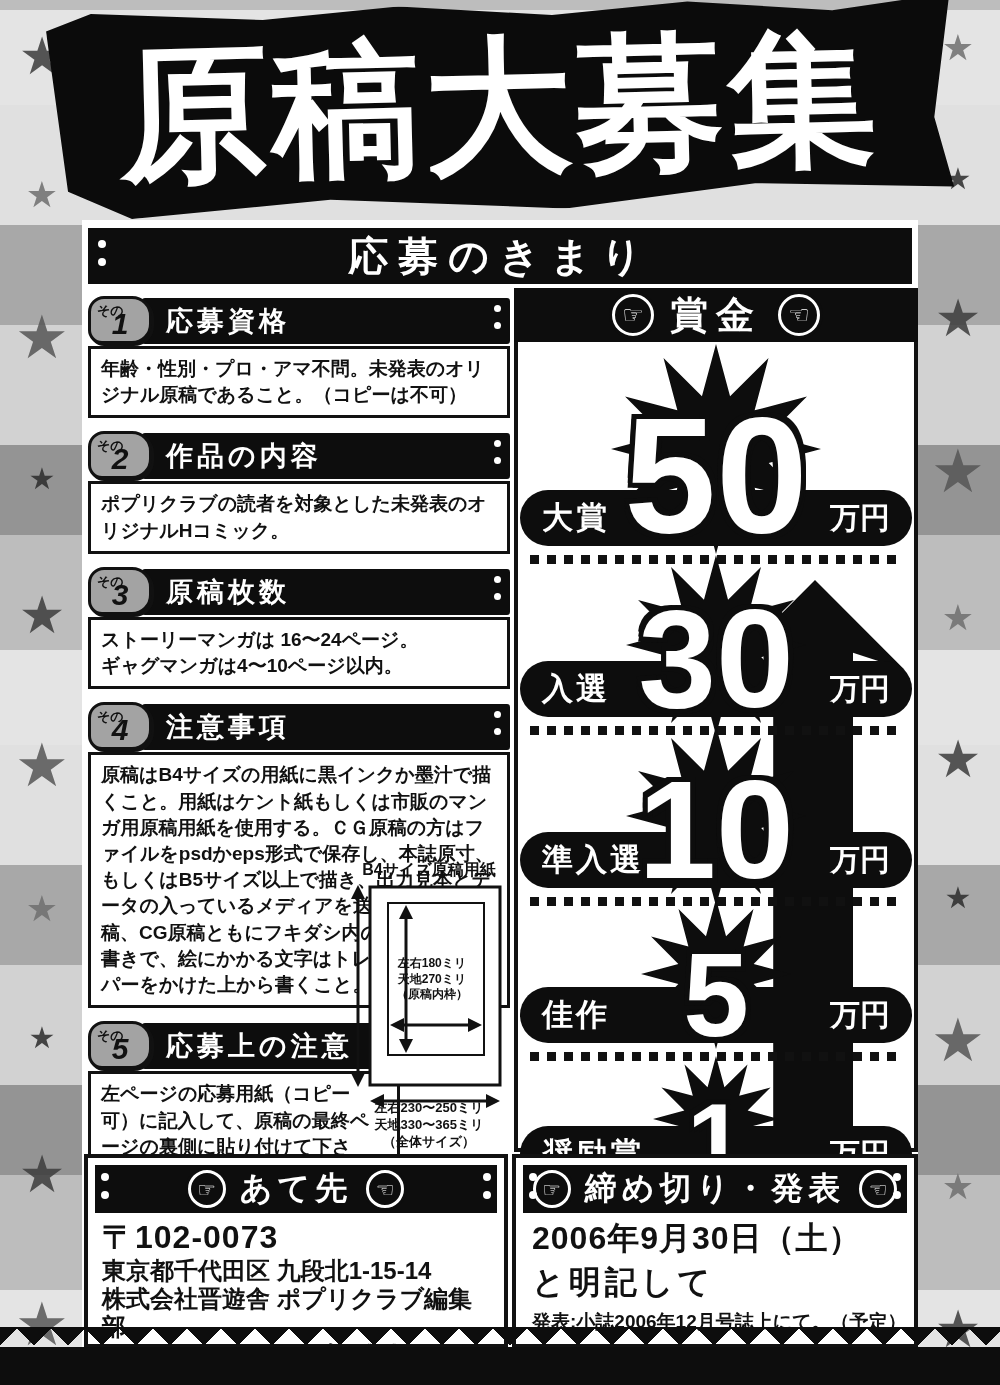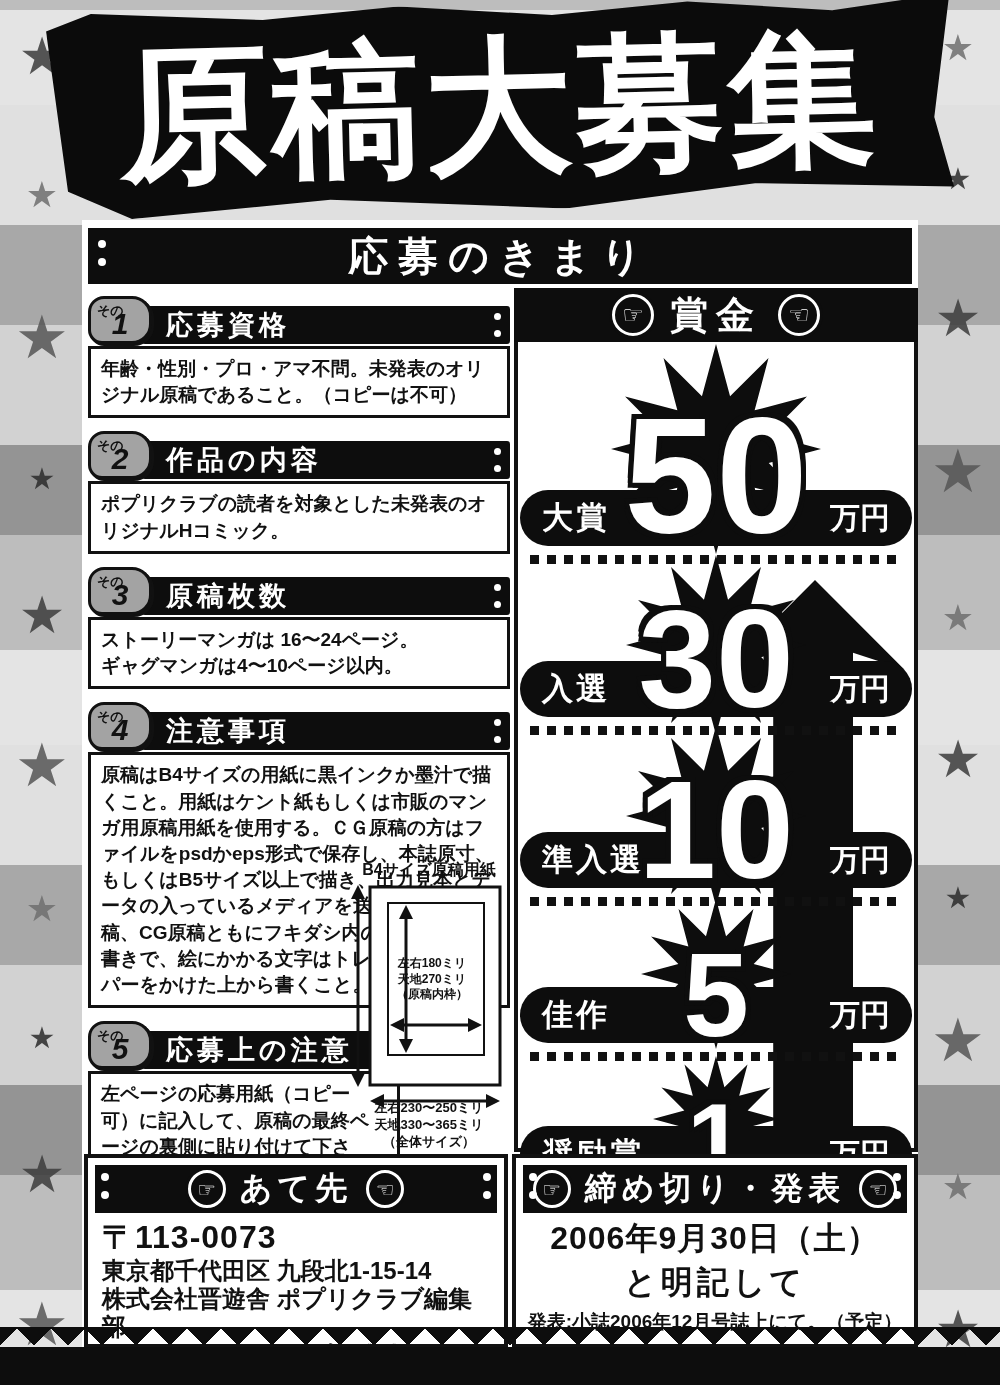--- a/index.html
+++ b/index.html
@@ -57,21 +57,21 @@
   
   .left-col { position:absolute; left:88px; top:294px; width:422px; z-index:5; }
   .section { margin-bottom:11px; }
   .sec-head { position:relative; display:flex; align-items:flex-end; height:50px; }
   .badge { position:relative; z-index:2; width:64px; height:48px; background:#a3a3a3;
     border:3.5px solid #111; border-radius:16px 20px 20px 14px;
     box-shadow:2px 2px 0 #111; flex:0 0 auto;
     display:flex; align-items:flex-end; justify-content:center; padding-bottom:2px; }
   .badge .pre { position:absolute; top:3px; left:6px; font-size:13px; font-weight:900; }
   .badge .num { font-size:30px; font-weight:900; font-style:italic; line-height:1; }
-  .sec-bar { position:relative; flex:1; height:38px; background:#0d0d0d; margin-left:-10px;
+  .sec-bar { position:relative; flex:1; height:46px; background:#0d0d0d; margin-left:-10px;
     border-radius:3px; display:flex; align-items:center; padding-left:24px; }
   .sec-bar .t { color:#fff; font-size:27px; font-weight:900; letter-spacing:4px; }
   .sec-bar::after { content:""; position:absolute; right:9px; top:7px; width:7px; height:7px;
     border-radius:50%; background:#fff; box-shadow:0 17px 0 #fff; }
   .sec-body { border:3.5px solid #111; background:#fff; padding:7px 10px;
     font-size:19px; font-weight:bold; line-height:1.38; white-space:pre-line; margin-top:2px; }
   .narrow .sec-head { width:312px; }
   .narrow .sec-body { width:312px; }
 
   
@@ -130,21 +130,21 @@
   .b-left { left:84px; width:424px; }
   .b-right { left:512px; width:406px; }
   .box-banner { position:relative; height:48px; background:#0d0d0d; margin:7px 7px 4px 7px;
     display:flex; align-items:center; justify-content:center; gap:14px; }
   .box-banner .banner-text { font-size:32px; letter-spacing:5px; }
   .box-banner .hand { width:38px; height:38px; font-size:21px; }
   .addr { padding:2px 14px 0 14px; font-weight:900; line-height:1.18; }
   .addr .postal { font-size:32px; letter-spacing:1px; }
   .addr .l { font-size:24px; letter-spacing:0px; }
   .addr .l3 { padding-left:158px; }
-  .dl { text-align:center; font-weight:900; }
+  .dl { text-align:left; font-weight:900;margin-left:16px; }
   .dl .date { font-size:32px; margin-top:4px; letter-spacing:1px; }
   .dl .note { font-size:32px; letter-spacing:4px; }
   .dl .ann { font-size:19px; margin-top:4px; }
 
   
   .zigzag { position:absolute; left:0; right:0; bottom:0; height:38px; background:#0d0d0d; z-index:6; }
   .zigzag::before { content:""; position:absolute; left:0; right:0; top:-20px; height:20px;
     background-image:linear-gradient(135deg,#0d0d0d 25%,transparent 25%),
                      linear-gradient(225deg,#0d0d0d 25%,transparent 25%);
     background-size:34px 40px; background-position:0 0; background-repeat:repeat-x; }
@@ -367,21 +367,21 @@
 
 <div class="b-box b-left">
   <div class="box-banner">
     <span class="dotpair dp-l" style="top:8px;left:6px;"></span>
     <span class="hand">☞</span>
     <span class="banner-text">あて先</span>
     <span class="hand">☜</span>
     <span class="dotpair dp-r" style="top:8px;right:6px;"></span>
   </div>
   <div class="addr">
-    <div class="postal">〒113-0073</div>
+    <div class="postal">〒102-0073</div>
     <div class="l">東京都千代田区 九段北1-15-14</div>
     <div class="l">株式会社晋遊舎 ポプリクラブ編集部</div>
     <div class="l l3">「ポプリ大賞37」係</div>
   </div>
 </div>
 
 <div class="b-box b-right">
   <div class="box-banner">
     <span class="dotpair dp-l" style="top:8px;left:6px;"></span>
     <span class="hand">☞</span>

